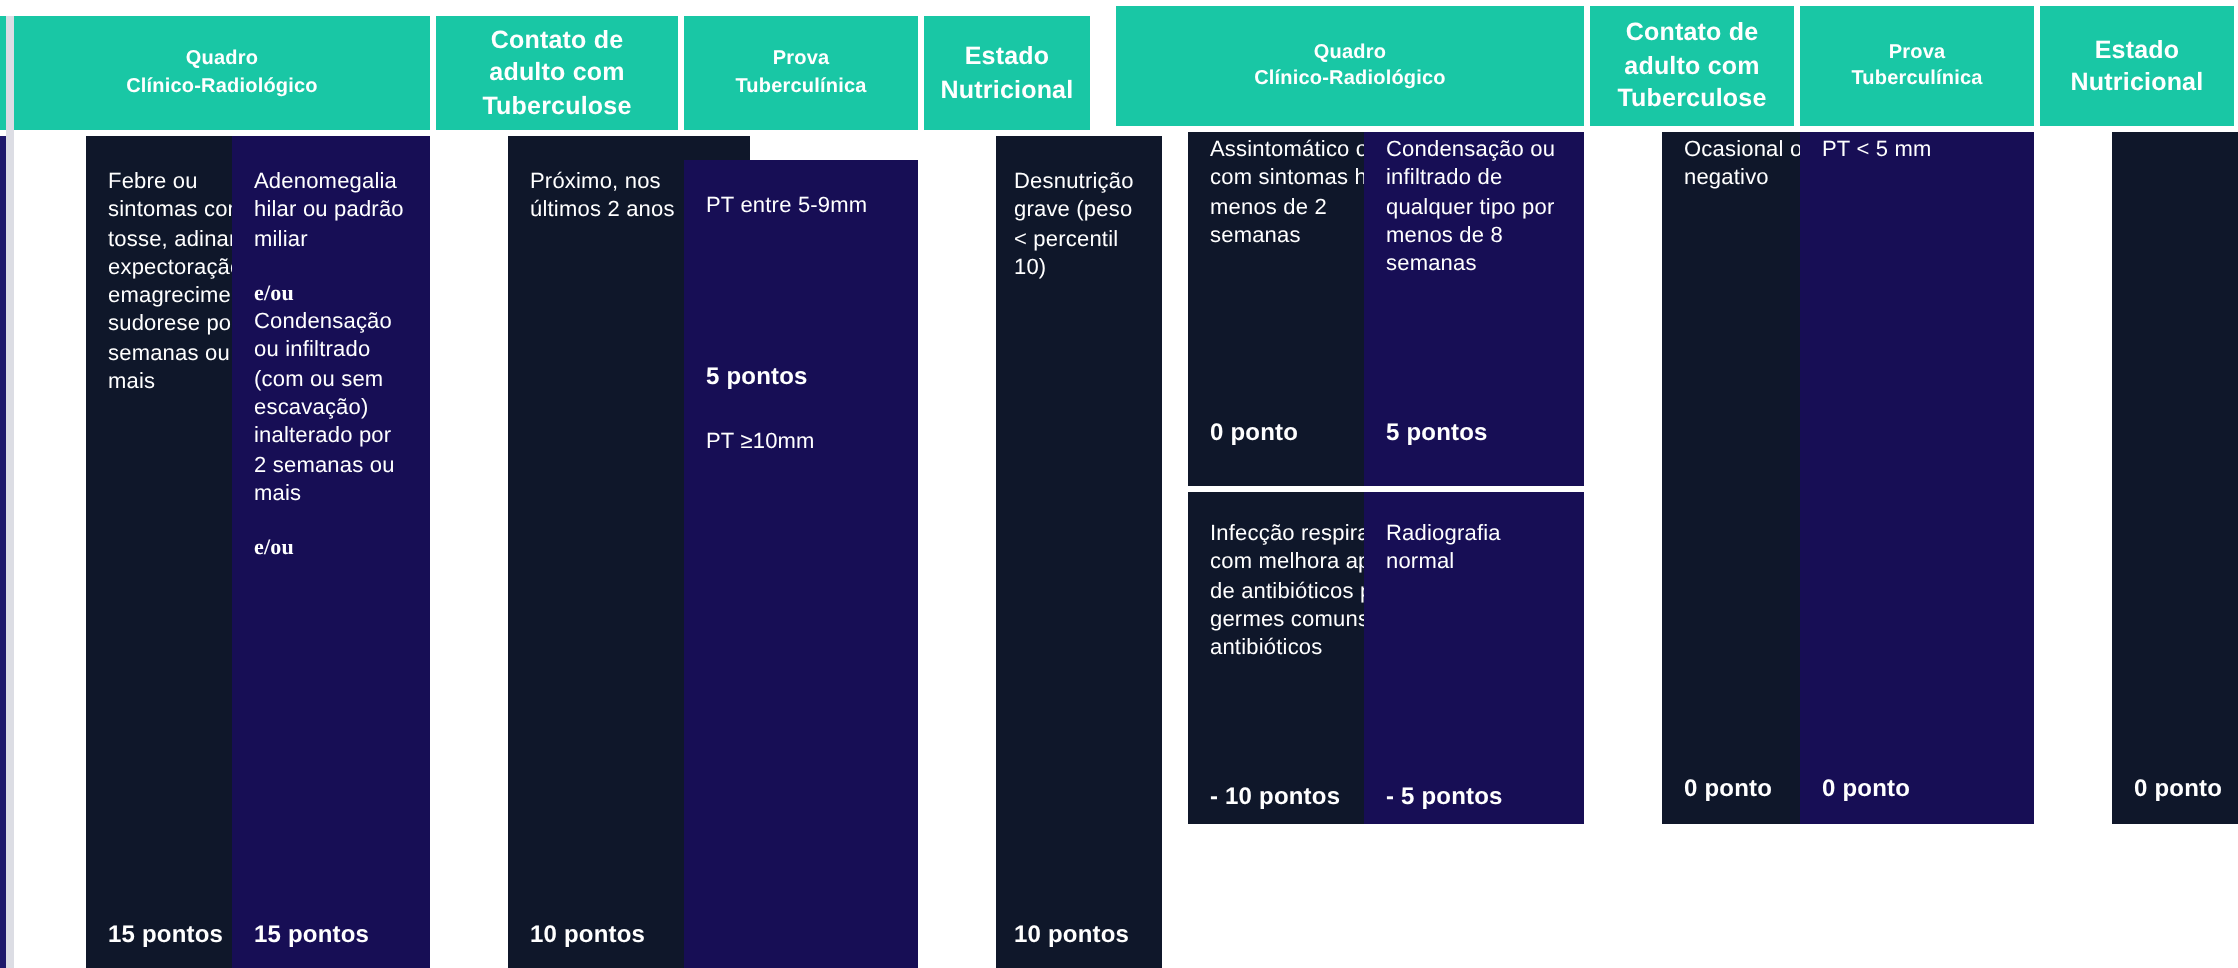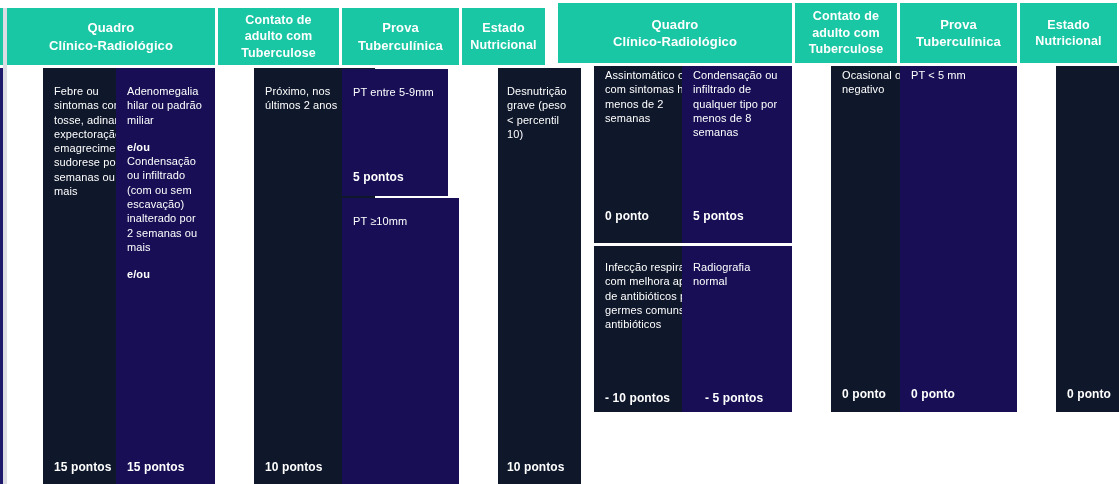--- a/index.html
+++ b/index.html
@@ -1,31 +1,31 @@
 <!DOCTYPE html>
 <html><head>
 <meta charset="utf-8">
 <style>
   html,body{margin:0;padding:0;background:#ffffff;}
   .stage{position:relative;width:1119px;height:484px;background:#ffffff;
          font-family:"Liberation Sans",sans-serif;overflow:hidden;}
   .tbl{position:absolute;}
   .hcell{position:absolute;background:#19c7a5;color:#ffffff;font-weight:700;
-         font-size:13px;line-height:1.32;display:flex;align-items:center;
+         font-size:10px;line-height:1.32;display:flex;align-items:center;
          justify-content:center;text-align:center;white-space:pre-line;
          letter-spacing:.1px;}
   .cell{position:absolute;color:#ffffff;font-size:11px;line-height:1.3;
         letter-spacing:.1px;}
   .cell.light{background:#0f172a;margin-left:36px;}
   .cell.dark{background:#170e55;}
   .cell-inner{padding:16px 11px 0 11px;}
   .cell-inner.pad-r{padding-top:2px;}
   .cell-inner.pad-r2{padding-top:14px;}
   .para{margin:0;}
-  .sep{font-weight:700;margin-top:13px;}
+  .sep{font-weight:700;margin-top:13px;font-family:Liberation Serif, serif;}
   .points{position:absolute;left:11px;font-weight:700;font-size:12px;
           white-space:nowrap;}
   .sliver{position:absolute;}
   .gray-strip{position:absolute;background:#dcdde4;}
 </style>
 </head>
 <body>
 
 <div class="stage">
 
@@ -64,21 +64,21 @@
       <div class="points" style="bottom:8px;">15 pontos</div>
     </div>
 
     <div class="cell light" style="left:211px;top:60px;width:121px;height:416px;">
       <div class="cell-inner">
         <p class="para">Próximo, nos últimos 2 anos</p>
       </div>
       <div class="points" style="bottom:8px;">10 pontos</div>
     </div>
 
-    <div class="cell dark" style="left:335px;top:61px;width:106px;height:127px;">
+    <div class="cell dark" style="left:335px;top:72px;width:117px;height:127px;">
       <div class="cell-inner">
         <p class="para">PT entre 5-9mm</p>
       </div>
       <div class="points" style="bottom:10px;">5 pontos</div>
     </div>
     <div class="cell dark" style="left:335px;top:190px;width:117px;height:356px;">
       <div class="cell-inner">
         <p class="para">PT ≥10mm</p>
       </div>
       <div class="points" style="bottom:8px;">10 pontos</div>
@@ -122,21 +122,21 @@
       <div class="cell-inner pad-r">
         <p class="para">Condensação ou infiltrado de qualquer tipo por menos de 8 semanas</p>
       </div>
       <div class="points" style="bottom:18px;">5 pontos</div>
     </div>
 
     <div class="cell dark" style="left:124px;top:243px;width:110px;height:166px;">
       <div class="cell-inner pad-r2">
         <p class="para">Radiografia normal</p>
       </div>
-      <div class="points" style="bottom:5px;margin-left:12px;">- 5 pontos</div>
+      <div class="points" style="bottom:5px;">- 5 pontos</div>
     </div>
 
     <div class="cell light" style="left:237px;top:63px;width:102px;height:346px;">
       <div class="cell-inner pad-r">
         <p class="para">Ocasional ou negativo</p>
       </div>
       <div class="points" style="bottom:9px;">0 ponto</div>
     </div>
 
     <div class="cell dark" style="left:342px;top:63px;width:117px;height:346px;">

